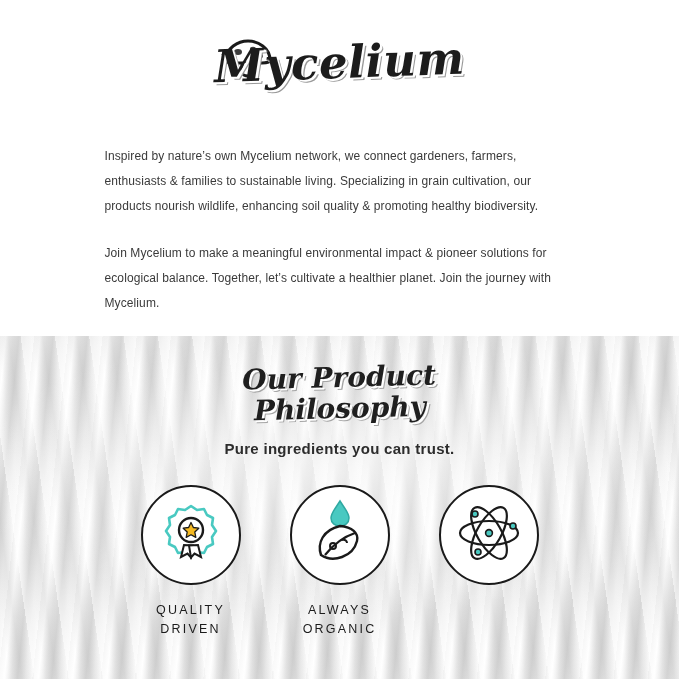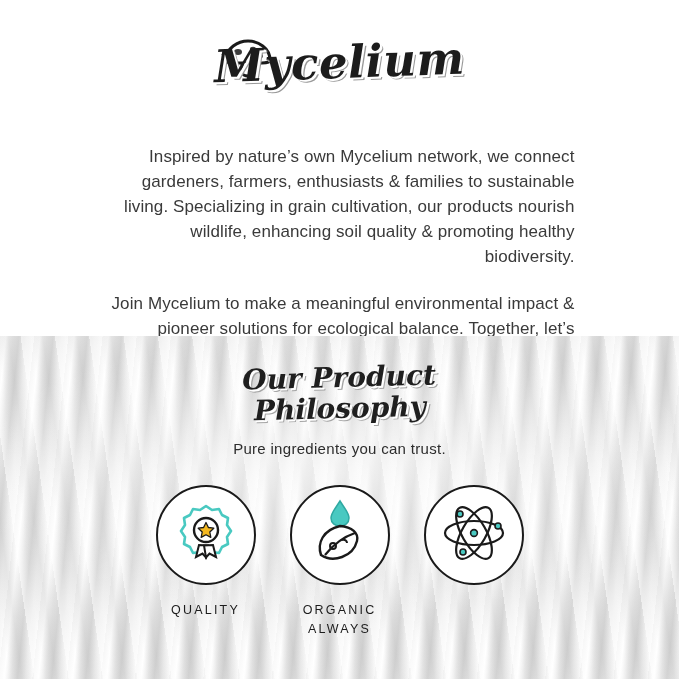--- a/index.html
+++ b/index.html
@@ -47,23 +47,23 @@
     font-size: 45px;
     letter-spacing: 0.5px;
     color: #1c1c1c;
     position: relative;
     display: inline-block;
     text-shadow: 2px 2px 0 #ffffff, 3px 3px 0 #9a9a9a;
     transform: rotate(-2deg);
   }
 
   .intro {
-    text-align: right;
+    text-align: left;
     color: #3a3a3a;
-    font-size: 17px;
+    font-size: 12px;
     line-height: 25px;
     width: 470px;
     margin: 12px auto 0 auto;
     letter-spacing: 0.1px;
   }
   .intro p {
     margin: 0 0 22px 0;
   }
   .intro p:last-child {
     margin-bottom: 8px;
@@ -124,26 +124,27 @@
     color: #1f1f1f;
     text-shadow: 2px 2px 0 #ffffff, 3px 3px 0 #a5a5a5;
     transform: rotate(-1.5deg);
   }
   .philosophy-sub {
     text-align: center;
     font-size: 15px;
     color: #2d2d2d;
     margin-top: 16px;
     letter-spacing: 0.3px;
+    font-weight: bold;
   }
 
   .badges {
     display: flex;
     justify-content: center;
-    gap: 29px;
+    gap: 44px;
     margin-top: 28px;
   }
   .badge {
     width: 105px;
     text-align: center;
   }
   .badge-circle {
     width: 100px;
     height: 100px;
     border-radius: 50%;
@@ -209,38 +210,39 @@
                 <path d="M31 4 l6 4 7-1 3 6 6 3 -1 7 4 6 -4 6 1 7 -6 3 -3 6 -7 -1 -6 4 -6 -4 -7 1 -3 -6 -6 -3 1 -7 -4 -6 4 -6 -1 -7 6 -3 3 -6 7 1 z" fill="#ffffff" stroke="#49c9c1" stroke-width="2.6" stroke-linejoin="round"></path>
                 <circle cx="31" cy="28" r="12" fill="#ffffff" stroke="#1a1a1a" stroke-width="2.4"></circle>
                 <path d="M31 20.5 l2.4 5 5.4 .7 -4 3.8 1 5.4 -4.8 -2.6 -4.8 2.6 1 -5.4 -4 -3.8 5.4 -.7 z" fill="#f5b921" stroke="#1a1a1a" stroke-width="1.3" stroke-linejoin="round"></path>
                 <path d="M24 43 l-3 12 6.5 -3.5 3.5 4 2 -12 z" fill="#ffffff" stroke="#1a1a1a" stroke-width="2"></path>
                 <path d="M38 43 l3 12 -6.5 -3.5 -3.5 4 -2 -12 z" fill="#ffffff" stroke="#1a1a1a" stroke-width="2"></path>
               </svg>
             </span>
           </div>
           <div class="badge-label">
             <div>QUALITY</div>
+            <div>DRIVEN</div>
           </div>
         </div>
 
         <div class="badge">
           <div class="badge-circle">
             <span>
               <svg width="62" height="68" viewBox="0 0 62 68" aria-hidden="true">
                 <path d="M31 2 C26 10, 22 14, 22 19 C22 24, 26 27, 31 27 C36 27, 40 24, 40 19 C40 14, 36 10, 31 2 Z" fill="#49c9c1" stroke="#2fa9a2" stroke-width="1.5"></path>
                 <path d="M31 27 C14 31, 8 44, 12 56 C24 64, 44 58, 48 42 C50 34, 43 28, 31 27 Z" fill="#ffffff" stroke="#1a1a1a" stroke-width="2.4"></path>
                 <path d="M16 56 C24 46, 34 38, 46 34" fill="none" stroke="#1a1a1a" stroke-width="2.2"></path>
                 <circle cx="24" cy="47" r="3" fill="none" stroke="#1a1a1a" stroke-width="2"></circle>
                 <path d="M33 41 C36 40, 38 42, 38 44" fill="none" stroke="#1a1a1a" stroke-width="2"></path>
               </svg>
             </span>
           </div>
           <div class="badge-label">
+            <div>ALWAYS</div>
             <div>ORGANIC</div>
-            <div>ALWAYS</div>
           </div>
         </div>
 
 
         <div class="badge">
           <div class="badge-circle">
             <span>
               <svg width="66" height="62" viewBox="0 0 66 62" aria-hidden="true">
                 <ellipse cx="33" cy="31" rx="29" ry="12" fill="none" stroke="#1a1a1a" stroke-width="2.2"></ellipse>
                 <ellipse cx="33" cy="31" rx="29" ry="12" fill="none" stroke="#1a1a1a" stroke-width="2.2" transform="rotate(60 33 31)"></ellipse>

